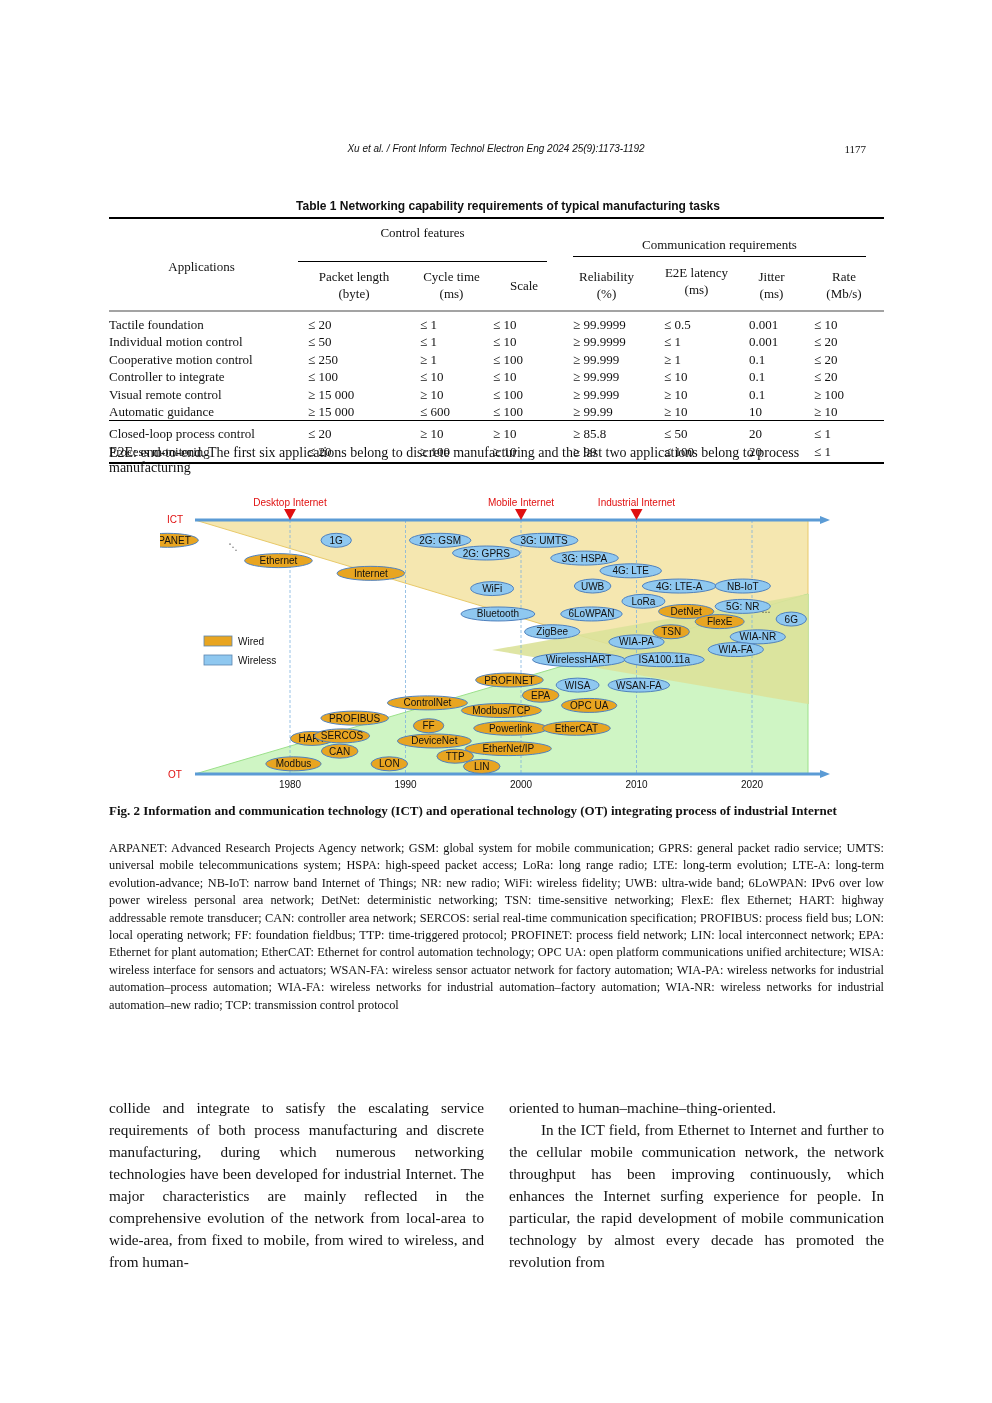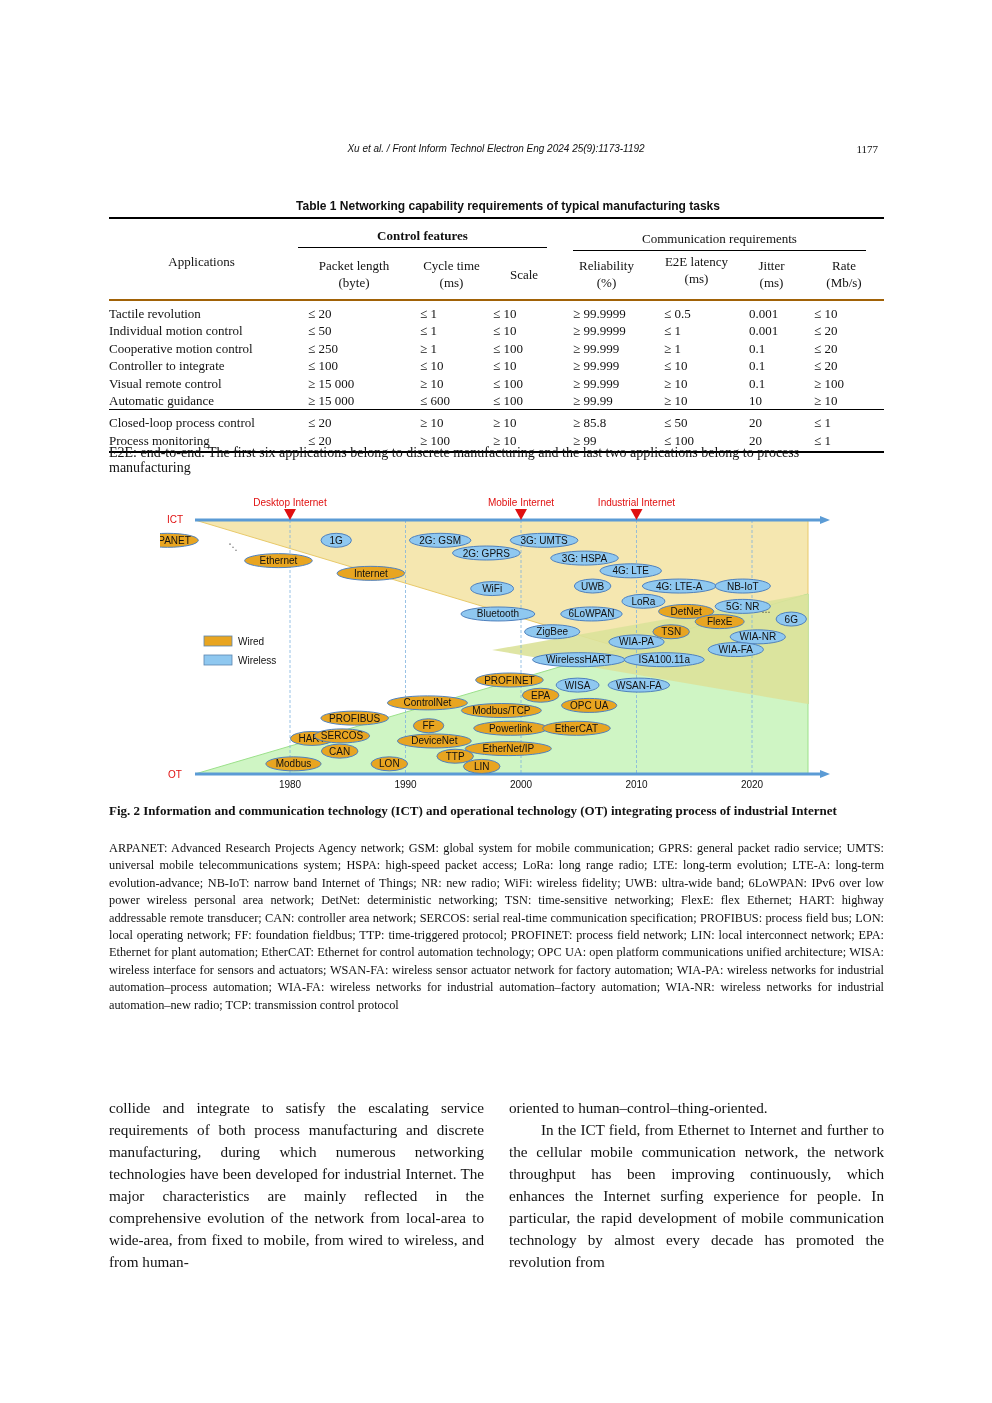--- a/index.html
+++ b/index.html
@@ -1,26 +1,26 @@
 <!DOCTYPE html>
 <html><head>
 <meta charset="utf-8">
 <style>
   html, body { margin:0; padding:0; background:#ffffff; }
   body { width:992px; height:1403px; position:relative; overflow:hidden; font-family:"DejaVu Serif","Liberation Serif",serif; color:#111; }
   .running-head { position:absolute; top:143px; left:0; width:992px; font-family:"Liberation Sans",sans-serif; font-style:italic; font-size:10px; }
   .running-head .rh-text { position:absolute; left:0; width:992px; text-align:center; }
-  .running-head .rh-page { position:absolute; right:114px; font-style:normal; font-family:"Liberation Serif",serif; font-size:11px; }
+  .running-head .rh-page { position:absolute; right:126px; font-style:normal; font-family:"Liberation Serif",serif; font-size:11px; }
   .table-caption { position:absolute; top:199px; left:0; width:992px; text-align:center; font-size:12px; font-weight:bold; font-family:Liberation Sans, sans-serif;padding-left:12px; }
   .table-wrap { position:absolute; top:217px; left:109px; width:775px; font-family:"Liberation Serif",serif; font-size:13px; }
   table.req { width:775px; border-collapse:collapse; }
   table.req th { font-weight:normal; text-align:center; line-height:17px; padding:0; }
   table.req td { padding:0; line-height:17.4px; }
   .r-top { border-top:2px solid #000; }
-  .r-bot { border-bottom:2px solid #a16207; }
+  .r-bot { border-bottom:2px solid #a3a3a3; }
   .grp { border-bottom:1.5px solid #000; }
   td.app { padding-left:10px; }
   .t-note { position:absolute; top:445px; left:109px; width:775px; font-family:Liberation Serif, serif; font-size:14px; line-height:15px; }
   .figure { position:absolute; top:490px; left:160px; width:680px; height:305px; }
   .fig-caption { position:absolute; top:802px; left:109px; width:775px; font-family:"Liberation Serif",serif; font-weight:bold; font-size:13px; line-height:17px; }
   .fig-note { position:absolute; top:840px; left:109px; width:775px; font-family:"Liberation Serif",serif; font-size:12.3px; line-height:17.4px; text-align:justify; }
   .col { position:absolute; top:1097px; font-family:"Liberation Serif",serif; font-size:15.2px; line-height:22px; text-align:justify; }
   .col.left { left:109px; width:375px; }
   .col.right { left:509px; width:375px; }
   .indent { text-indent:32px; }
@@ -45,21 +45,21 @@
         <col style="width:70px">
         <col style="width:95px">
         <col style="width:85px">
         <col style="width:65px">
         <col style="width:80px">
     </colgroup>
     <thead>
       <tr class="r-top">
         <th rowspan="2" style="vertical-align:middle;padding-top:4px;">Applications</th>
         <th colspan="3" style="padding-top:5px;">
-            <div class="grp" style="margin:0 12px 0 4px;padding-bottom:3px;font-weight:bold;">Control features</div>
+            <div class="grp" style="margin:0 12px 0 4px;padding-bottom:20px;">Control features</div>
           </th>
         <th colspan="4" style="padding-top:5px;">
             <div class="grp" style="margin:6px 18px 0 14px;padding-bottom:3px;">Communication requirements</div>
           </th>
       </tr>
       <tr id="col-head-row" class="r-bot">
           <th style="padding-bottom: 4px; padding-top: 2px;">
             <div>Packet length</div>
             <div style="min-height: 17px;">(byte)</div>
           </th>
@@ -83,21 +83,21 @@
             <div style="min-height: 17px;">(ms)</div>
           </th>
           <th style="padding-bottom: 4px; padding-top: 2px;">
             <div>Rate</div>
             <div style="min-height: 17px;">(Mb/s)</div>
           </th>
         </tr>
     </thead>
     <tbody id="req-body">
         <tr>
-          <td class="app" style="padding-top: 4px;">Tactile revolution</td>
+          <td class="app" style="padding-top: 4px;">Tactile foundation</td>
           <td style="padding-left: 14px; padding-top: 4px;">≤ 20</td>
           <td style="padding-left: 6px; padding-top: 4px;">≤ 1</td>
           <td style="padding-left: 4px; padding-top: 4px;">≤ 10</td>
           <td style="padding-left: 14px; padding-top: 4px;">≥ 99.9999</td>
           <td style="padding-left: 10px; padding-top: 4px;">≤ 0.5</td>
           <td style="padding-left: 10px; padding-top: 4px;">0.001</td>
           <td style="padding-left: 10px; padding-top: 4px;">≤ 10</td>
         </tr>
         <tr>
           <td class="app">Individual motion control</td>
@@ -397,15 +397,15 @@
       <text x="73" y="60" font-size="9" text-anchor="middle" fill="#111">⋱</text>
       <text x="606" y="125" font-size="9" text-anchor="middle" fill="#111">⋯</text>
     </svg>
 </div>
 
 <div class="fig-caption">Fig. 2  Information and communication technology (ICT) and operational technology (OT) integrating process of industrial Internet</div>
 <div class="fig-note">ARPANET: Advanced Research Projects Agency network; GSM: global system for mobile communication; GPRS: general packet radio service; UMTS: universal mobile telecommunications system; HSPA: high-speed packet access; LoRa: long range radio; LTE: long-term evolution; LTE-A: long-term evolution-advance; NB-IoT: narrow band Internet of Things; NR: new radio; WiFi: wireless fidelity; UWB: ultra-wide band; 6LoWPAN: IPv6 over low power wireless personal area network; DetNet: deterministic networking; TSN: time-sensitive networking; FlexE: flex Ethernet; HART: highway addressable remote transducer; CAN: controller area network; SERCOS: serial real-time communication specification; PROFIBUS: process field bus; LON: local operating network; FF: foundation fieldbus; TTP: time-triggered protocol; PROFINET: process field network; LIN: local interconnect network; EPA: Ethernet for plant automation; EtherCAT: Ethernet for control automation technology; OPC UA: open platform communications unified architecture; WISA: wireless interface for sensors and actuators; WSAN-FA: wireless sensor actuator network for factory automation; WIA-PA: wireless networks for industrial automation–process automation; WIA-FA: wireless networks for industrial automation–factory automation; WIA-NR: wireless networks for industrial automation–new radio; TCP: transmission control protocol</div>
 
 <div class="col left">collide and integrate to satisfy the escalating service requirements of both process manufacturing and discrete manufacturing, during which numerous networking technologies have been developed for industrial Internet. The major characteristics are mainly reflected in the comprehensive evolution of the network from local-area to wide-area, from fixed to mobile, from wired to wireless, and from human-</div>
 <div class="col right">
-  <div>oriented to human–control–thing-oriented.</div>
+  <div>oriented to human–machine–thing-oriented.</div>
   <div class="indent">In the ICT field, from Ethernet to Internet and further to the cellular mobile communication network, the network throughput has been improving continuously, which enhances the Internet surfing experience for people. In particular, the rapid development of mobile communication technology by almost every decade has promoted the revolution from</div>
 </div>
 
 </body></html>

